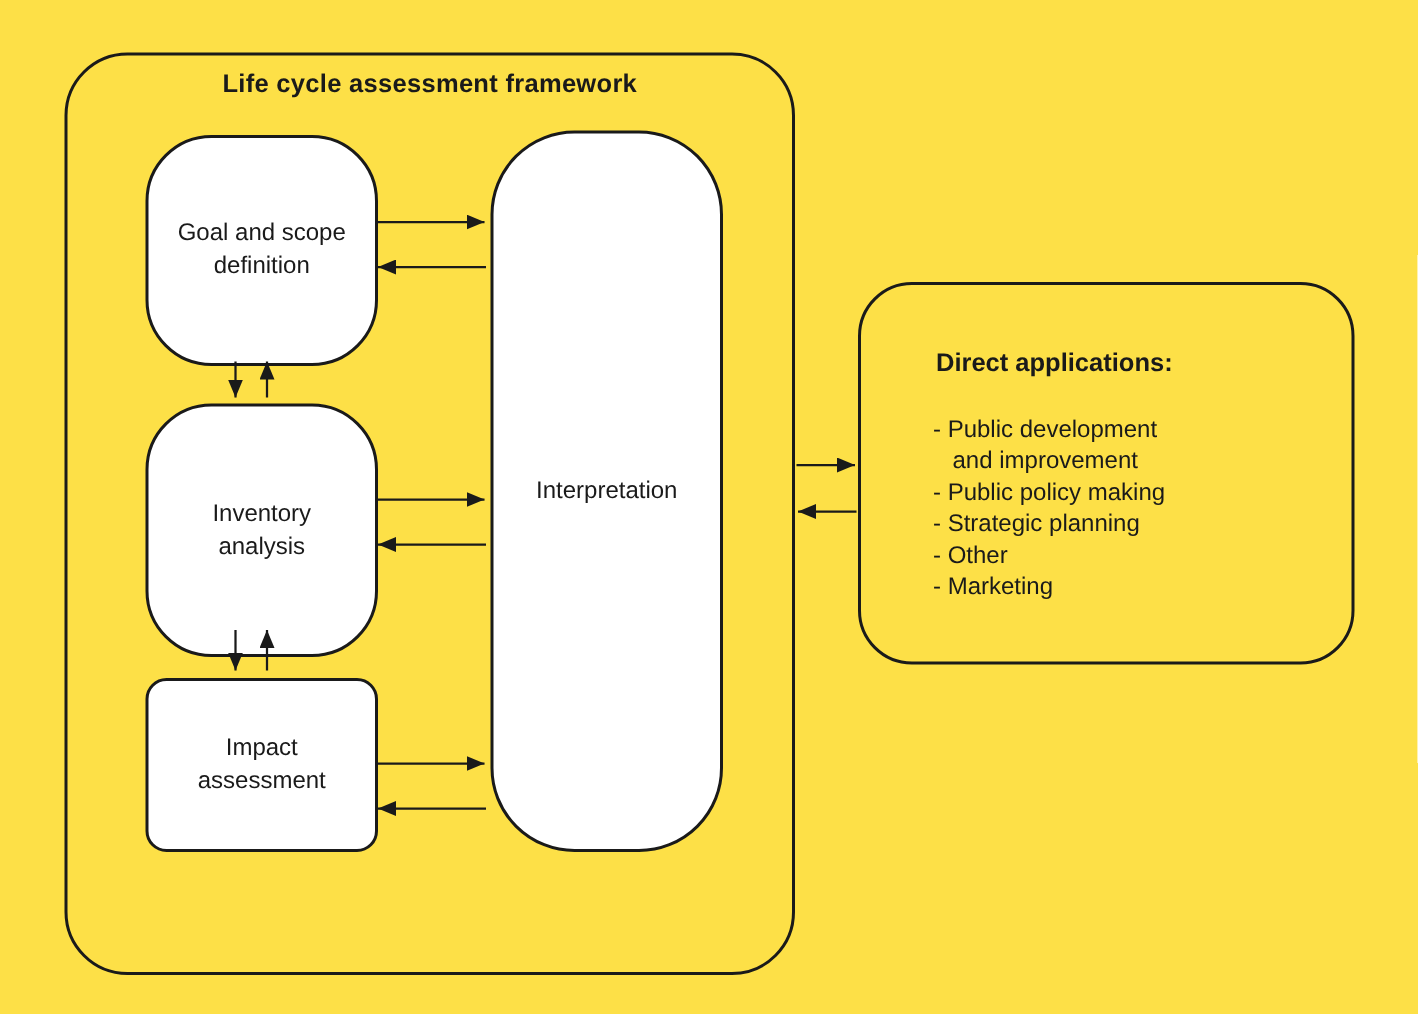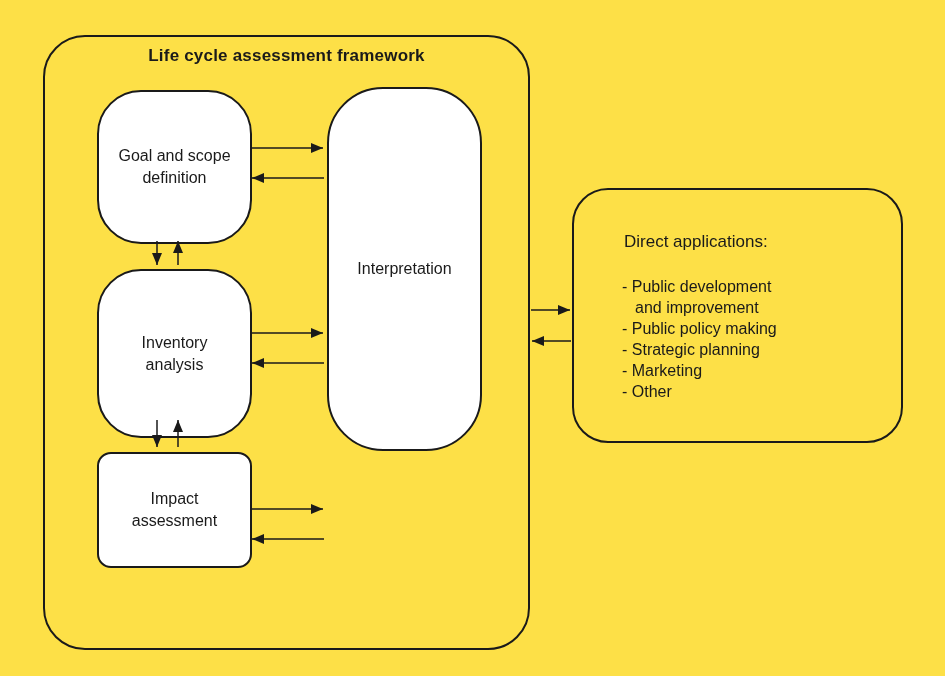--- a/index.html
+++ b/index.html
@@ -37,32 +37,32 @@
     justify-content: center;
     text-align: center;
     white-space: pre-line;
     font-size: 16px;
     line-height: 22px;
     background: #ffffff;
   }
   .box-goal        { left: 52px; top: 53px;  width: 155px; height: 154px; border-radius: 44px; }
   .box-inventory   { left: 52px; top: 232px; width: 155px; height: 169px; border-radius: 44px; }
   .box-impact      { left: 52px; top: 415px; width: 155px; height: 116px; border-radius: 14px; }
-  .box-interpretation { left: 282px; top: 50px; width: 155px; height: 364px; border-radius: 56px; }
+  .box-interpretation { left: 282px; top: 50px; width: 155px; height: 481px; border-radius: 56px; }
   .apps {
     position: absolute;
     left: 572px; top: 188px;
     width: 331px; height: 255px;
     border: 2px solid #1a1a1a;
     border-radius: 36px;
     box-sizing: border-box;
     padding: 42px 18px 0 48px;
   }
   .apps-heading {
-    font-weight: normal;
+    font-weight: bold;
     font-size: 17px;
     margin: 0 0 24px 2px;
   }
   .apps-list {
     list-style: none;
     margin: 0;
     padding: 0;
     width: 210px;
     font-size: 16px;
   }
@@ -101,22 +101,22 @@
     <div class="box box-interpretation">Interpretation</div>
   </div>
 
   <div class="apps">
     <div class="apps-heading">Direct applications:</div>
     <ul class="apps-list">
       <li>- Public development
 and improvement</li>
       <li>- Public policy making</li>
       <li>- Strategic planning</li>
+      <li>- Other</li>
       <li>- Marketing</li>
-      <li>- Other</li>
     </ul>
   </div>
 
   <svg class="arrows" viewBox="0 0 945 676" xmlns="http://www.w3.org/2000/svg">
     <defs>
       <marker id="ah" viewBox="0 0 12 10" refX="12" refY="5" markerWidth="12" markerHeight="10" markerUnits="userSpaceOnUse" orient="auto">
         <path d="M0,0 L12,5 L0,10 Z" fill="#1a1a1a"></path>
       </marker>
     </defs>
 

